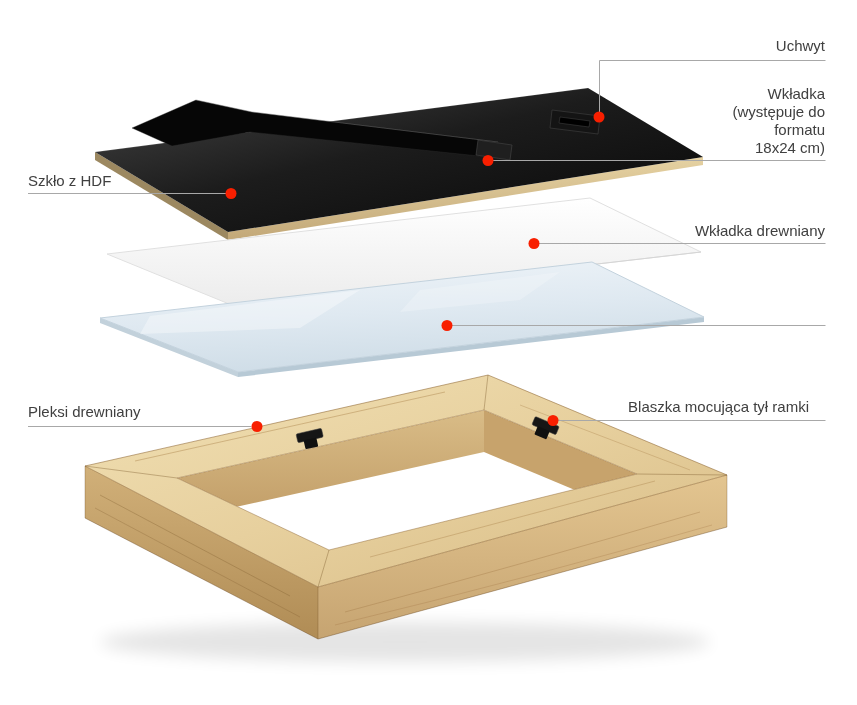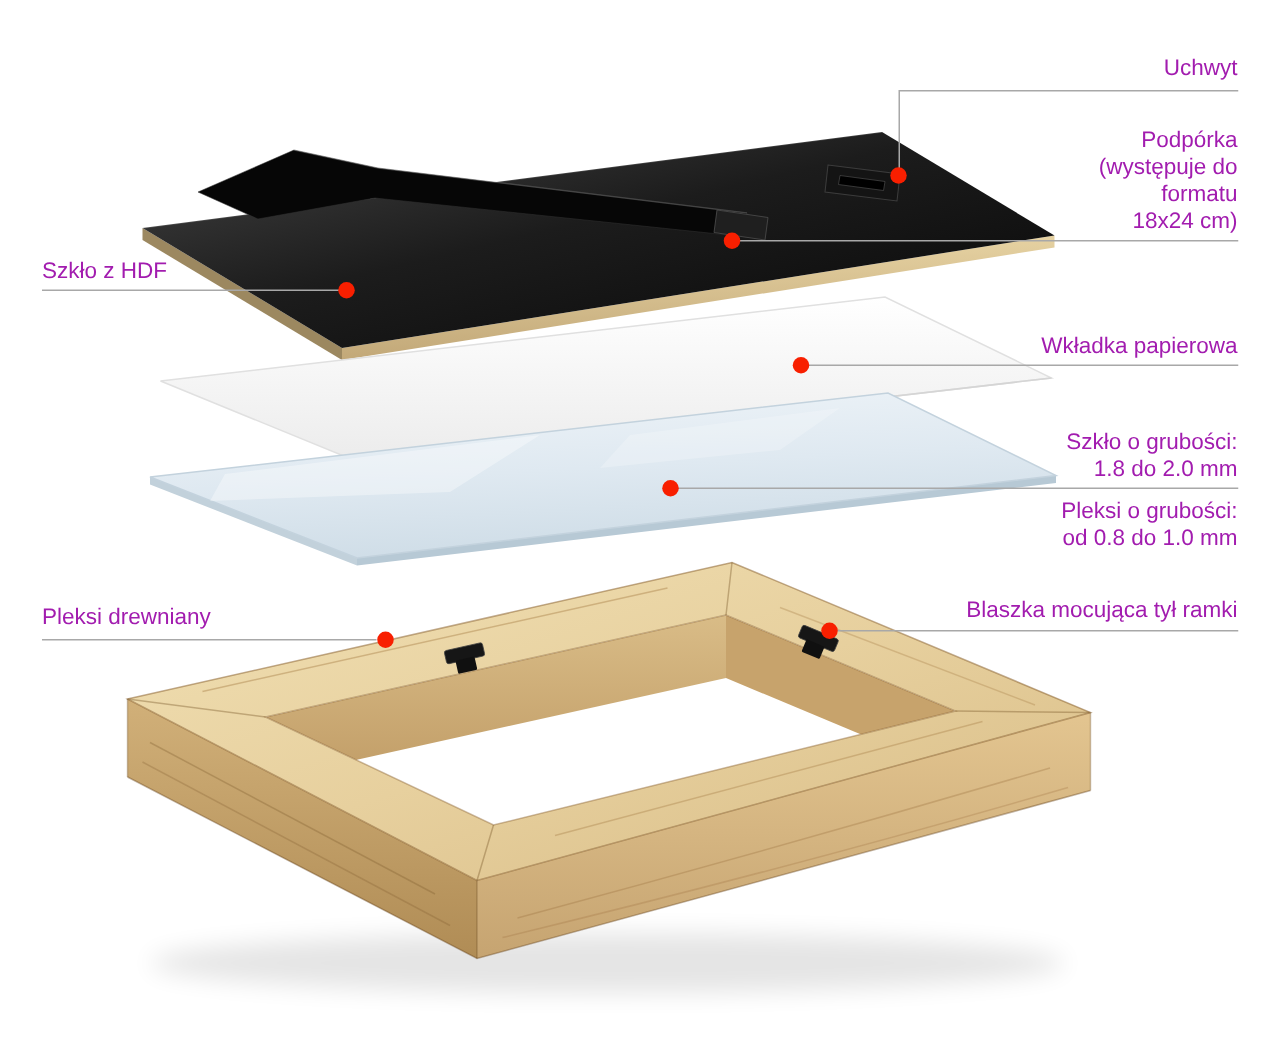--- a/index.html
+++ b/index.html
@@ -3,21 +3,21 @@
 <meta charset="utf-8">
 <style>
   html,body{margin:0;padding:0;background:#ffffff;}
   body{width:857px;height:705px;overflow:hidden;font-family:"Liberation Sans",sans-serif;}
   .canvas{position:relative;width:857px;height:705px;background:#ffffff;}
   svg.art{position:absolute;left:0;top:0;}
   .label{
     position:absolute;
     font-size:15px;
     line-height:18px;
-    color:#a21caf;
+    color:#404040;
     white-space:pre-line;
     z-index:2;
   }
   .label.right{text-align:right;}
 </style>
 </head>
 <body>
 
 <div class="canvas">
 
@@ -154,32 +154,28 @@
       <circle cx="231" cy="193.5" r="5.5"></circle>
       <circle cx="534" cy="243.5" r="5.5"></circle>
       <circle cx="447" cy="325.5" r="5.5"></circle>
       <circle cx="257" cy="426.5" r="5.5"></circle>
       <circle cx="553" cy="420.5" r="5.5"></circle>
     </g>
   </svg>
 
   <div class="label right" style="top:37px;right:32px;">Uchwyt</div>
 
-  <div class="label right" style="top:85px;right:32px;">Podpórka
+  <div class="label right" style="top:85px;right:32px;">Wkładka
 (występuje do
 formatu
 18x24 cm)</div>
 
   <div class="label" style="top:172px;left:28px;">Szkło z HDF</div>
 
-  <div class="label right" style="top:222px;right:32px;">Wkładka papierowa</div>
+  <div class="label right" style="top:222px;right:32px;">Wkładka drewniany</div>
 
-  <div class="label right" style="top:286px;right:32px;">Szkło o grubości:
-1.8 do 2.0 mm</div>
 
-  <div class="label right" style="top:332px;right:32px;">Pleksi o grubości:
-od 0.8 do 1.0 mm</div>
 
   <div class="label" style="top:403px;left:28px;">Pleksi drewniany</div>
 
-  <div class="label right" style="top:398px;right:32px;">Blaszka mocująca tył ramki</div>
+  <div class="label right" style="top:398px;right:48px;">Blaszka mocująca tył ramki</div>
 
 </div>
 
 </body></html>

